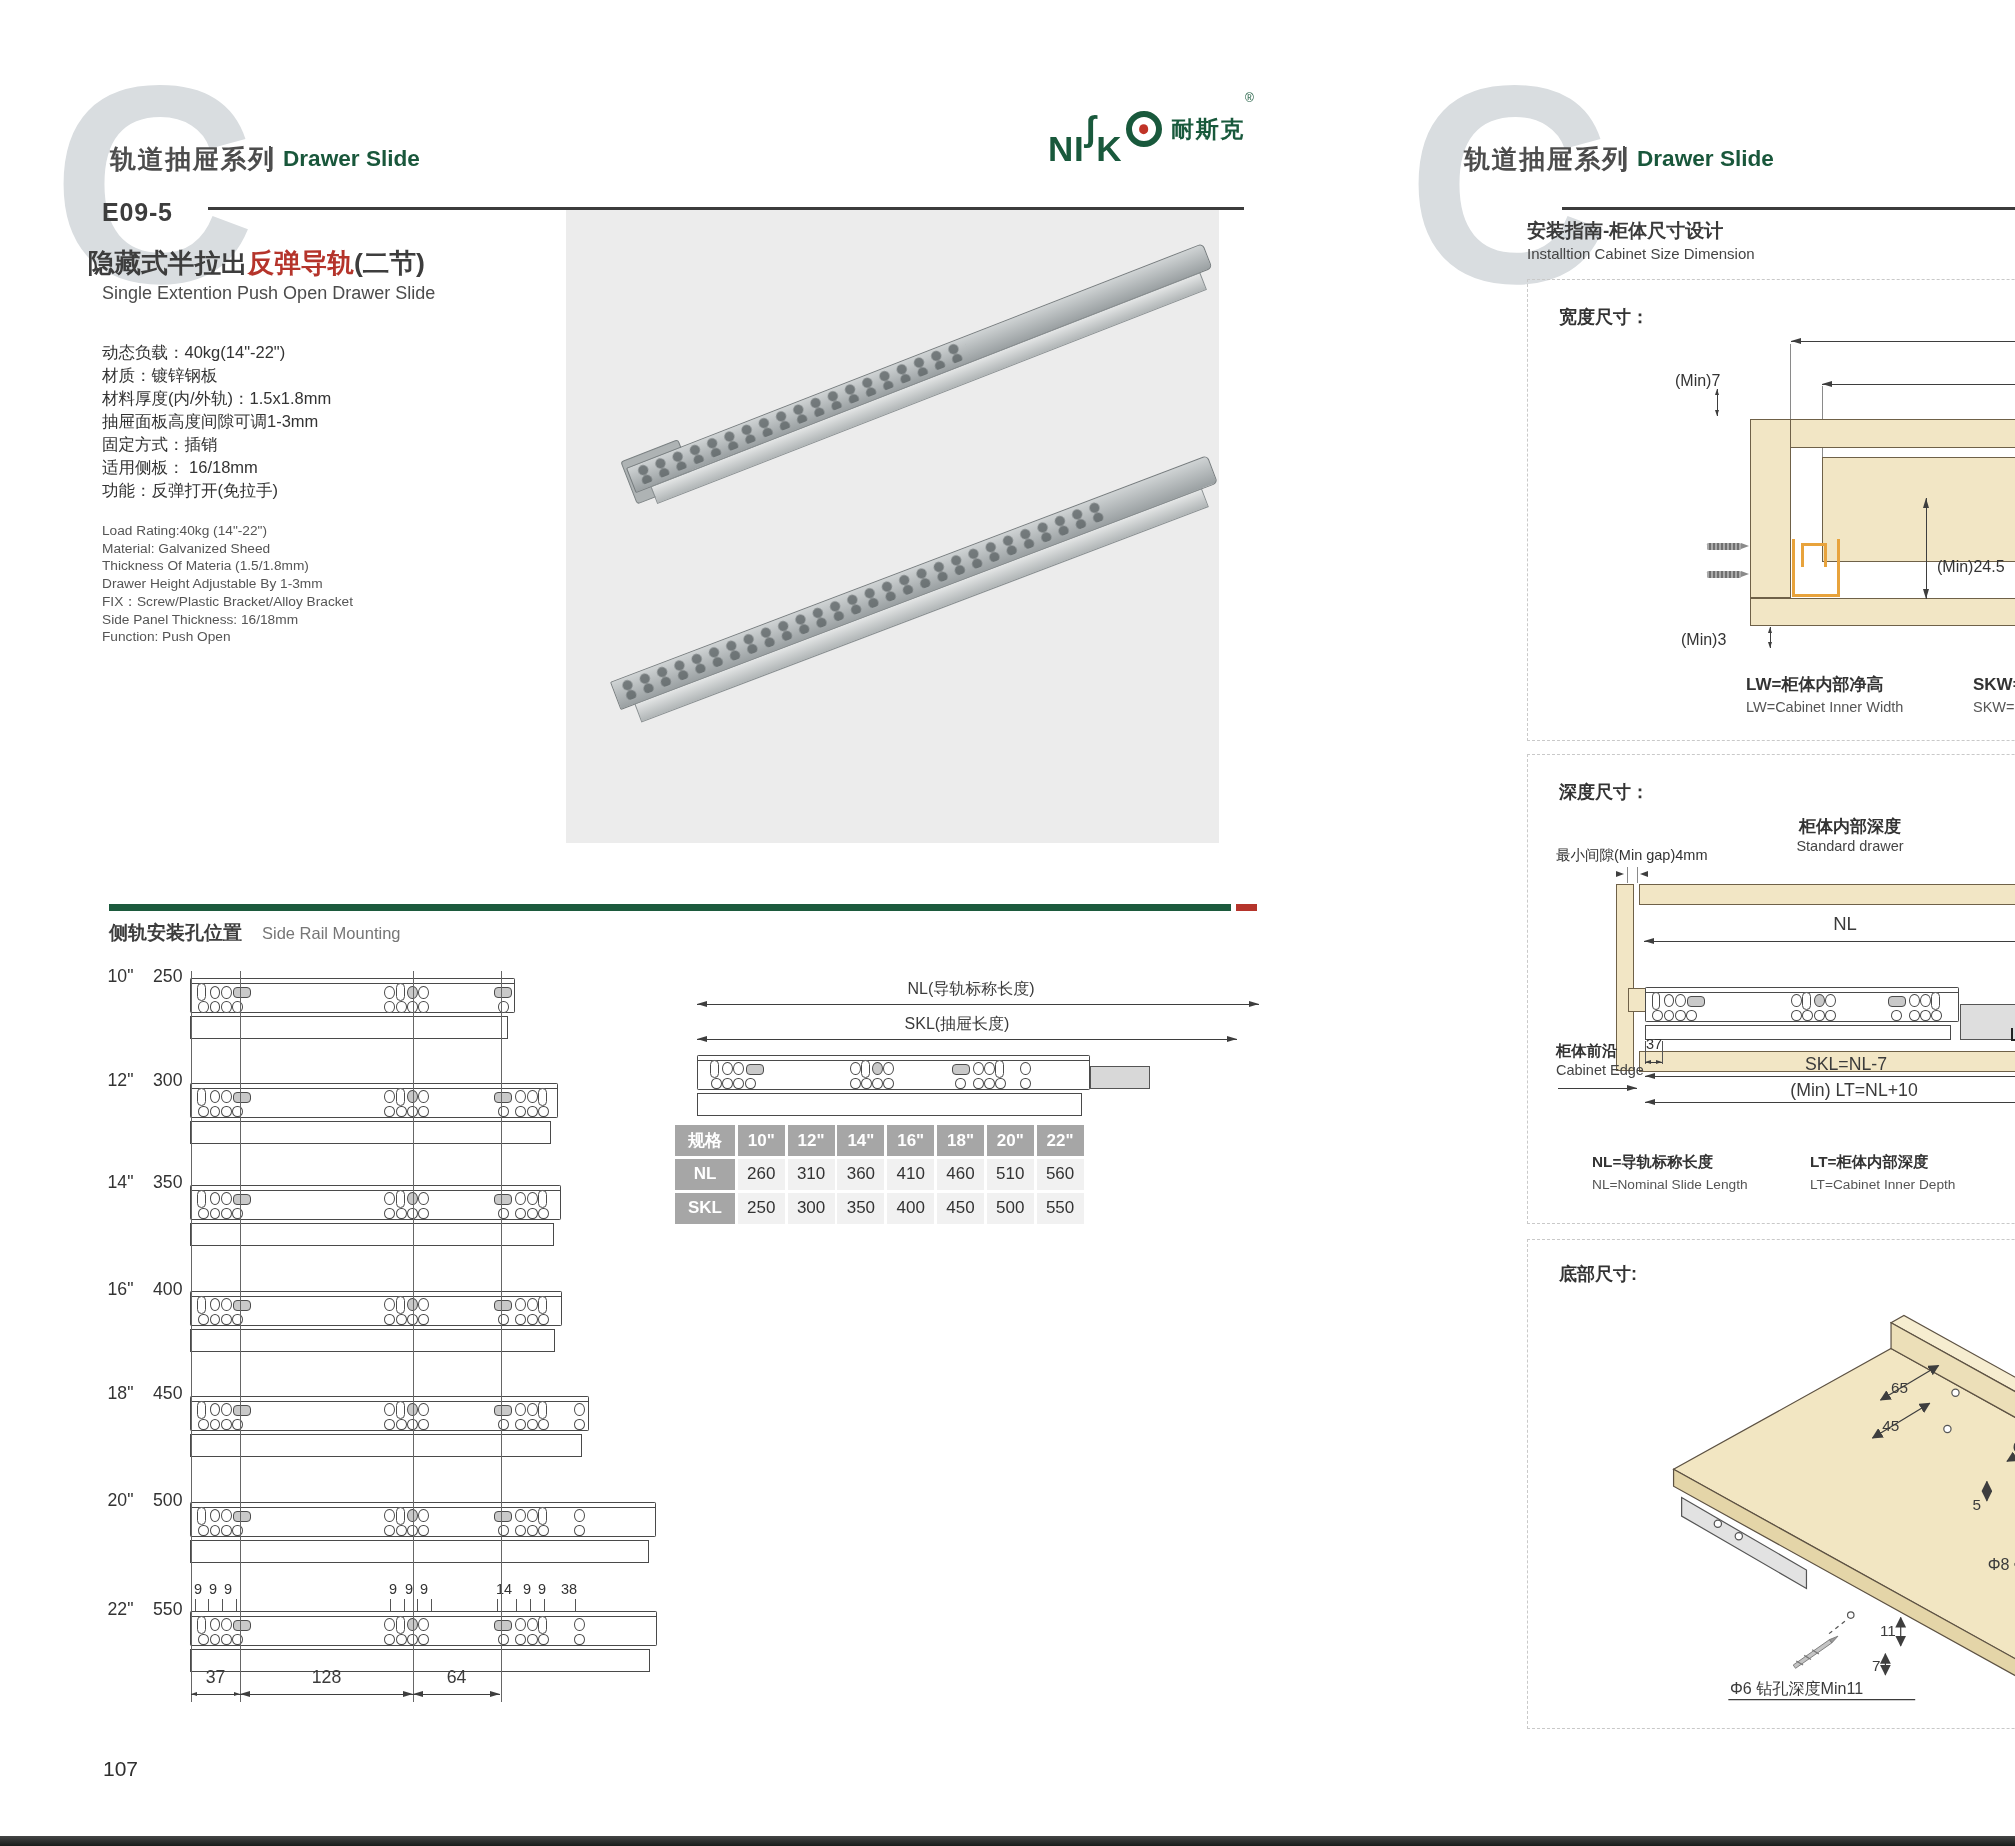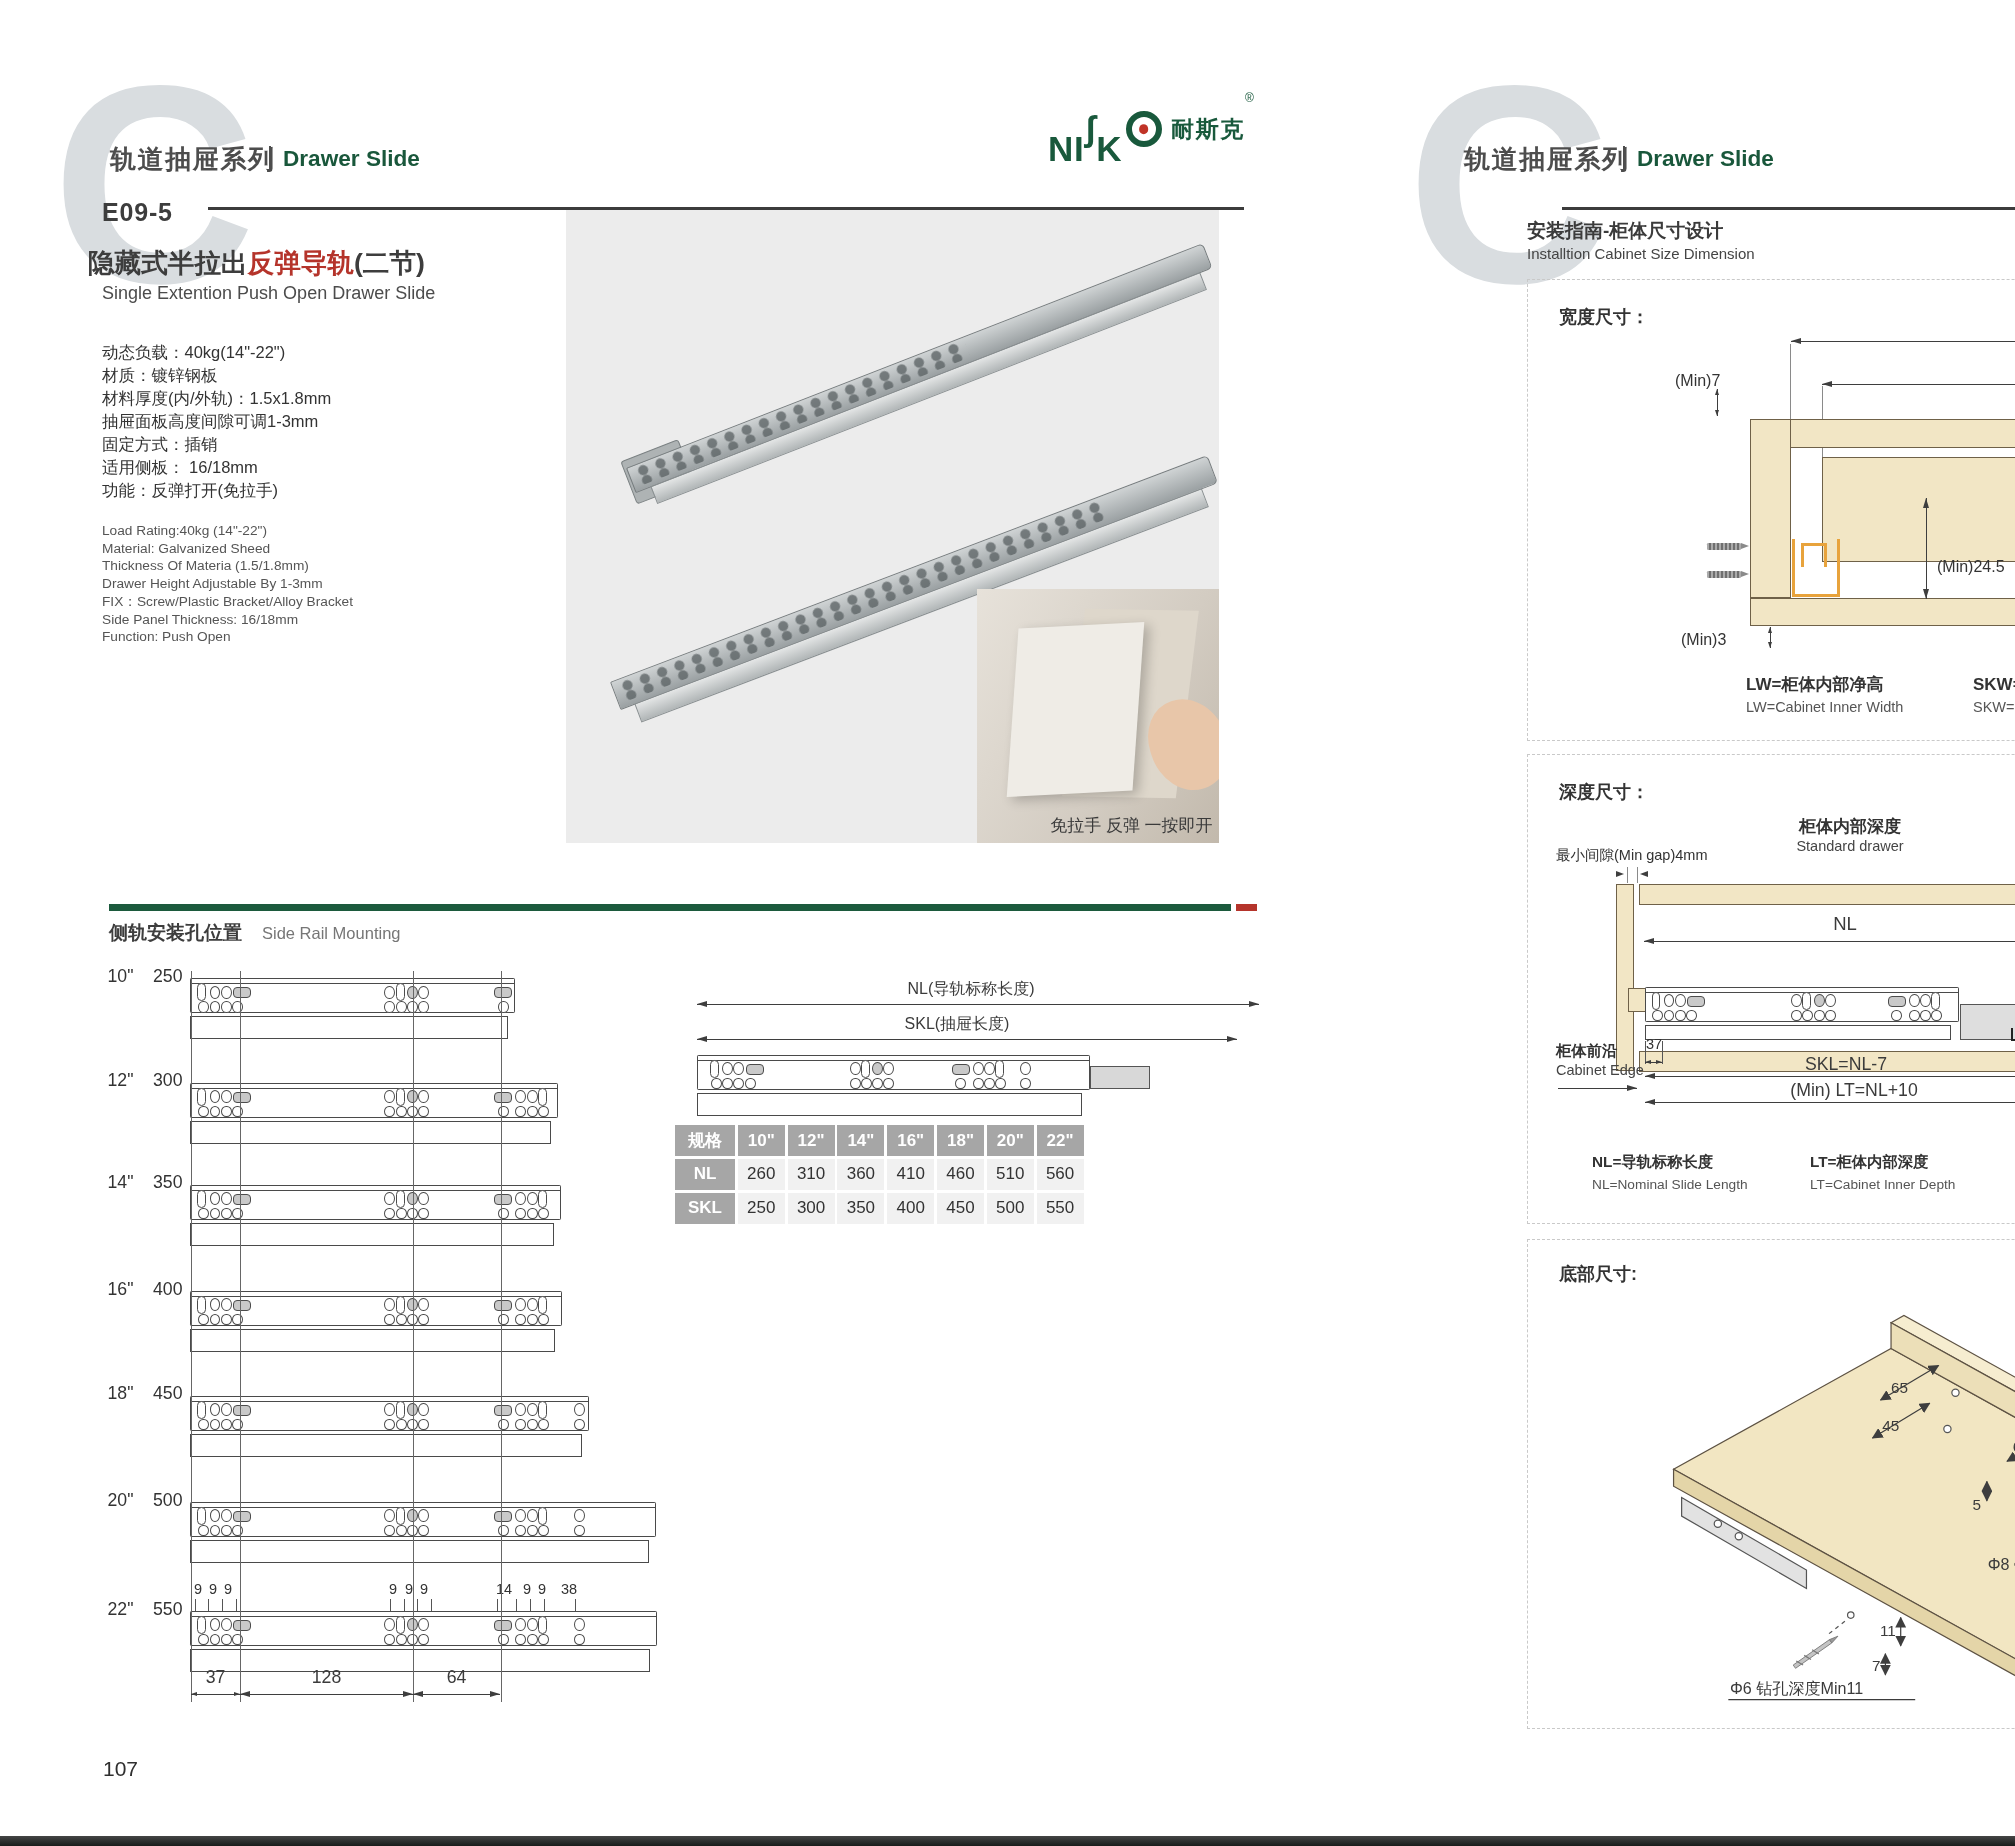--- a/index.html
+++ b/index.html
@@ -152,27 +152,20 @@
     <div class="slide" style="left:60px;top:258px;width:621px;height:60px;transform:rotate(-21.3deg);">
       <div class="stab" style="left:-3.2px;top:-8px;width:60px;height:44px;"></div>
       <div class="sbar1" style="left:0;top:0;width:617px;height:25px;"></div>
       <div class="perf" style="left:5.6px;top:3.2px;width:355px;height:18.5px;"></div>
       <div class="sbar2" style="left:16px;top:26px;width:588px;height:17px;"></div>
     </div>
     <div class="slide" style="left:44px;top:472px;width:645px;height:64px;transform:rotate(-20.8deg);">
       <div class="sbar1" style="left:0;top:0;width:637px;height:28px;"></div>
       <div class="perf" style="left:5.6px;top:4px;width:516px;height:20px;"></div>
       <div class="sbar2" style="left:14.5px;top:29px;width:605px;height:17.7px;"></div>
-    </div>
-    <div class="inset" style="left:411px;top:379px;width:242px;height:254px;">
-      <div class="s2" style="left:97px;top:20px;width:113px;height:189px;transform:rotate(7deg) skewY(-6deg);"></div>
-      <div class="s3" style="left:60px;top:52px;width:28px;height:145px;transform:rotate(5deg);"></div>
-      <div class="s1" style="left:36px;top:36px;width:125px;height:169px;transform:rotate(4deg) skewY(-7deg);"></div>
-      <div class="hand" style="left:173px;top:109px;width:77px;height:93px;transform:rotate(-18deg);"></div>
-      <div class="cap" style="right:6.4px;bottom:5.6px;">免拉手 反弹 一按即开</div>
     </div>
   </div>
 
   <div class="greenbar" style="left:109px;top:904px;width:1122px;height:6.9px;"></div>
   <div class="redbar" style="left:1236px;top:904px;width:21px;height:6.9px;"></div>
   <div class="sect-cn" style="left:109px;top:920px;">侧轨安装孔位置</div>
   <div class="sect-en" style="left:262px;top:924px;">Side Rail Mounting</div>
 
   <div class="railwrap" style="left:93px;top:965px;width:617px;height:758px;">
 

